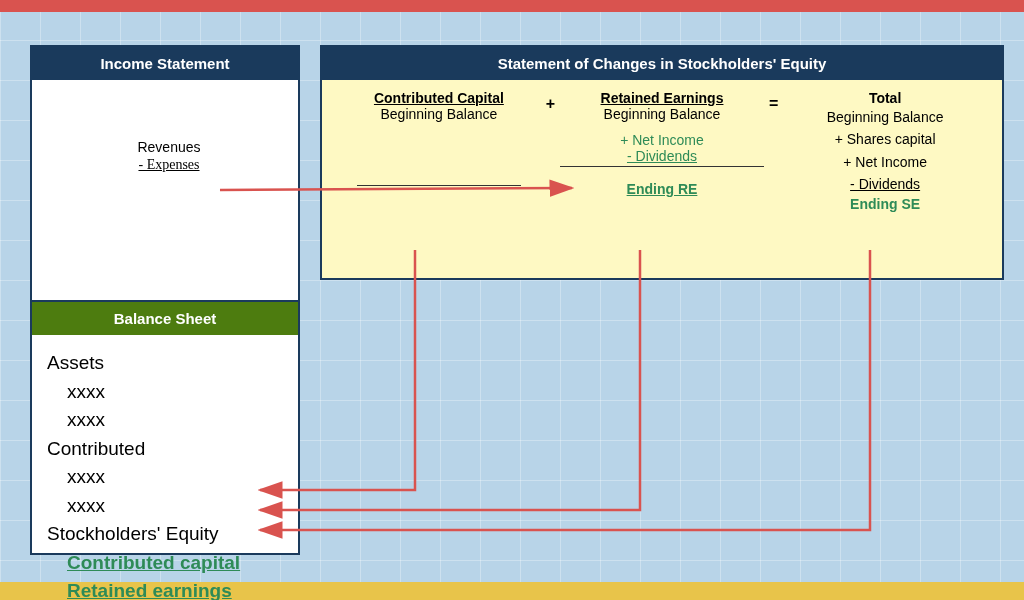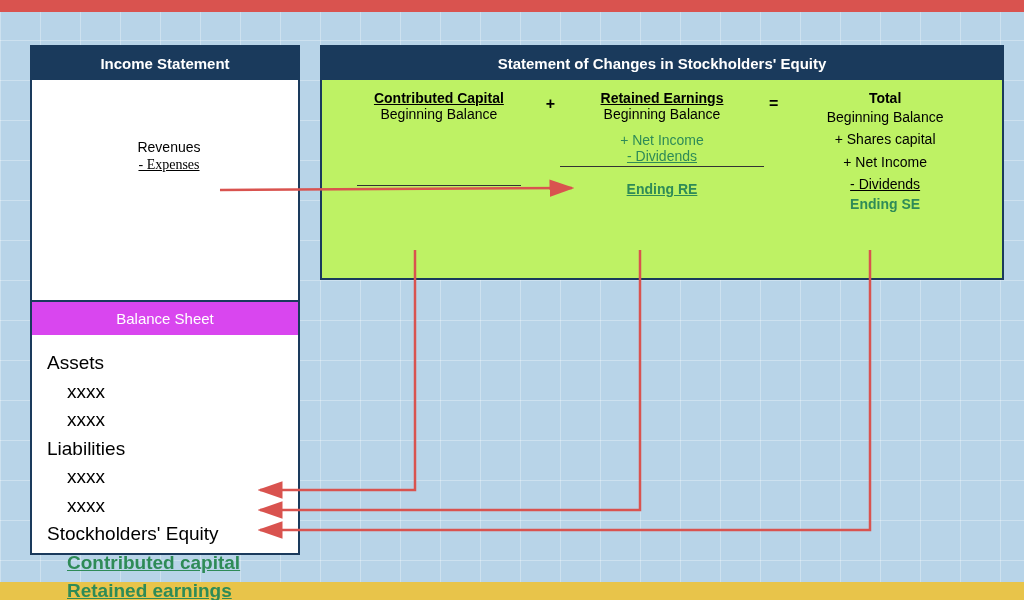--- a/index.html
+++ b/index.html
@@ -78,21 +78,21 @@
     }
 
     
     .changes-statement {
       position: absolute;
       top: 45px;
       left: 320px;
       right: 20px;
       height: 235px;
       border: 2px solid #1a3a5c;
-      background-color: #bef264;
+      background-color: #fef9c3;
     }
     .changes-statement .box-header {
       background-color: #1a3a5c;
       color: white;
       text-align: center;
       font-weight: bold;
       font-size: 15px;
       padding: 8px 0;
     }
     .changes-statement .box-body {
@@ -152,24 +152,24 @@
     .balance-sheet {
       position: absolute;
       top: 300px;
       left: 30px;
       width: 270px;
       height: 255px;
       border: 2px solid #1a3a5c;
       background-color: white;
     }
     .balance-sheet .box-header {
-      background-color: #d946ef;
+      background-color: #4d7c0f;
       color: white;
       text-align: center;
-      font-weight: normal;
+      font-weight: bold;
       font-size: 15px;
       padding: 8px 0;
     }
     .balance-sheet .box-body {
       padding: 14px 15px;
       font-size: 19px;
       line-height: 1.5;
     }
     .balance-sheet .indent {
       padding-left: 20px;
@@ -243,21 +243,21 @@
     </div>
   </div>
 </div>
 
 <div class="balance-sheet">
   <div class="box-header">Balance Sheet</div>
   <div class="box-body">
     <div>Assets</div>
     <div class="indent">xxxx</div>
     <div class="indent">xxxx</div>
-    <div>Liabilities</div>
+    <div>Contributed</div>
     <div class="indent">xxxx</div>
     <div class="indent">xxxx</div>
     <div>Stockholders' Equity</div>
     <div class="green indent underline">Contributed capital</div>
     <div class="green indent underline">Retained earnings</div>
     <div class="green indent">Total SE</div>
   </div>
 </div>
 
 <svg class="arrows-svg" xmlns="http://www.w3.org/2000/svg">

